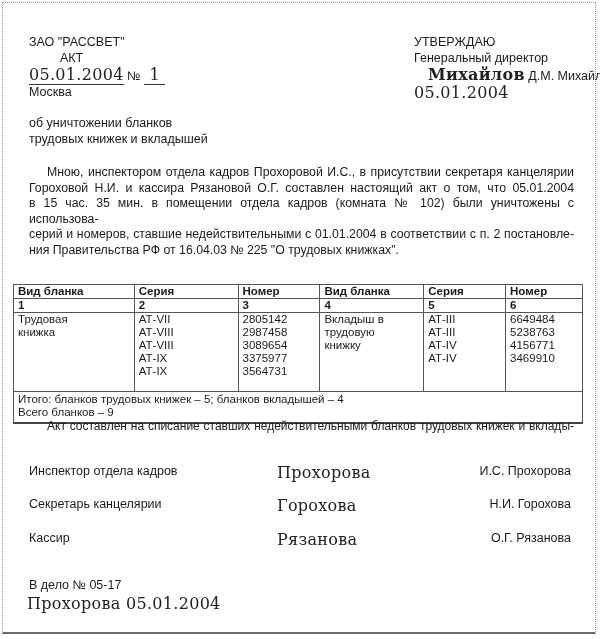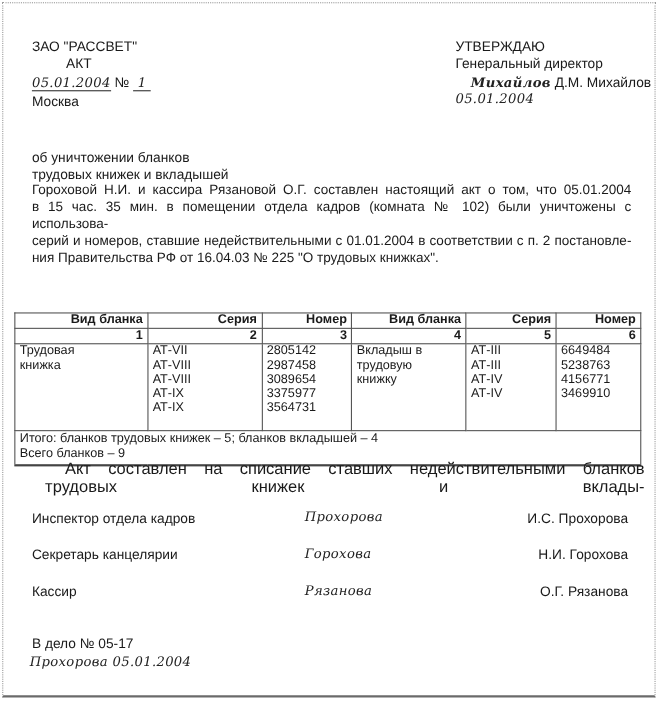--- a/index.html
+++ b/index.html
@@ -9,31 +9,31 @@
   }
   .page {
     position: absolute; left: 2px; top: 2px; width: 594px; height: 632px;
     border-left: 1px dotted #9a9a9a; border-right: 1px dotted #9a9a9a;
     border-top: 1px dotted #9a9a9a; border-bottom: 2px solid #6a6a6a;
     box-sizing: border-box;
   }
   .abs { position: absolute; white-space: nowrap; }
   .t { font-size: 12.5px; line-height: 16px; }
   .hand {
-    font-family: "DejaVu Serif", serif; font-style: italic; font-size: 12px;
+    font-family: "DejaVu Serif", serif; font-size: 16px;
     color: #222; letter-spacing: 0.3px;
   }
   .ul { border-bottom: 1px solid #333; padding-bottom: 0; }
 
   
   #org { left: 26px; top: 31px; }
   #doc-type { left: 57px; top: 47px; }
   #date-line { left: 26px; top: 64px; }
   #city { left: 26px; top: 81px; }
-  #subject { left: 26px; top: 112px; line-height: 16px; margin-top: 20px; }
+  #subject { left: 26px; top: 112px; line-height: 16px; }
 
   
   #approve { left: 411px; top: 31px; }
   #approve-pos { left: 411px; top: 47px; }
   #approve-sign { left: 425px; top: 64px; }
   #approve-date { left: 411px; top: 80px; }
 
   
   #body-para {
     left: 26px; top: 162px; width: 545px; white-space: normal;
@@ -45,32 +45,32 @@
 
   
   #forms-table {
     position: absolute; left: 10px; top: 281px; width: 570px;
     border-collapse: collapse; font-size: 11.5px; line-height: 13px;
     border: 1px solid #444; border-bottom: 2px solid #444;
   }
   #forms-table th, #forms-table td {
     border: 1px solid #555; padding: 0 4px; vertical-align: top;
   }
-  #forms-table thead th { font-weight: bold; text-align: right; height: 13px; }
+  #forms-table thead th { font-weight: bold; text-align: left; height: 13px; }
   #forms-table thead tr.nums th { border-bottom: 1px solid #555; }
   #forms-table tbody tr.data td { border-top: 1px solid #555; border-bottom: 1px solid #555; height: 78px; }
   #forms-table td .cell-line { display: block; height: 13px; }
   #forms-table tr.totals td { border-top: 1px solid #555; line-height: 13px; padding-top: 1px; padding-bottom: 3px; }
   col.c1 { width: 121px; } col.c2 { width: 104px; } col.c3 { width: 82px; }
   col.c4 { width: 104px; } col.c5 { width: 82px; } col.c6 { width: 77px; }
 
   
   #closing {
-    left: 38px; top: 416px; width: 545px; white-space: normal;
-    font-size: 15px; line-height: 15.5px;
+    left: 26px; top: 416px; width: 545px; white-space: normal;
+    font-size: 12px; line-height: 15.5px;
   }
   #closing div.first { text-indent: 18px; text-align: justify; text-align-last: justify; }
 
   
   .sig-role { left: 26px; }
   .sig-hand { left: 274px; }
   .sig-name { right: 24px; text-align: right; }
   .row1 { top: 460px; } .row2 { top: 493px; } .row3 { top: 527px; }
 
   #case-ref { left: 26px; top: 574px; }
@@ -96,20 +96,21 @@
 
   <div id="approve" class="abs t">УТВЕРЖДАЮ</div>
   <div id="approve-pos" class="abs t">Генеральный директор</div>
   <div id="approve-sign" class="abs t">
     <span class="hand" style="font-weight:bold;">Михайлов</span>
     <span>Д.М. Михайлов</span>
   </div>
   <div id="approve-date" class="abs hand">05.01.2004</div>
 
   <div id="body-para" class="abs">
+    <div class="first">Мною, инспектором отдела кадров Прохоровой И.С., в присутствии секретаря канцелярии</div>
     <div>Гороховой Н.И. и кассира Рязановой О.Г. составлен настоящий акт о том, что 05.01.2004</div>
     <div>в 15 час. 35 мин. в помещении отдела кадров (комната № 102) были уничтожены с использова-</div>
     <div>серий и номеров, ставшие недействительными с 01.01.2004 в соответствии с п. 2 постановле-</div>
     <div class="last">ния Правительства РФ от 16.04.03 № 225 "О трудовых книжках".</div>
   </div>
 
   <table id="forms-table">
     <colgroup>
         <col class="c1">
         <col class="c2">

